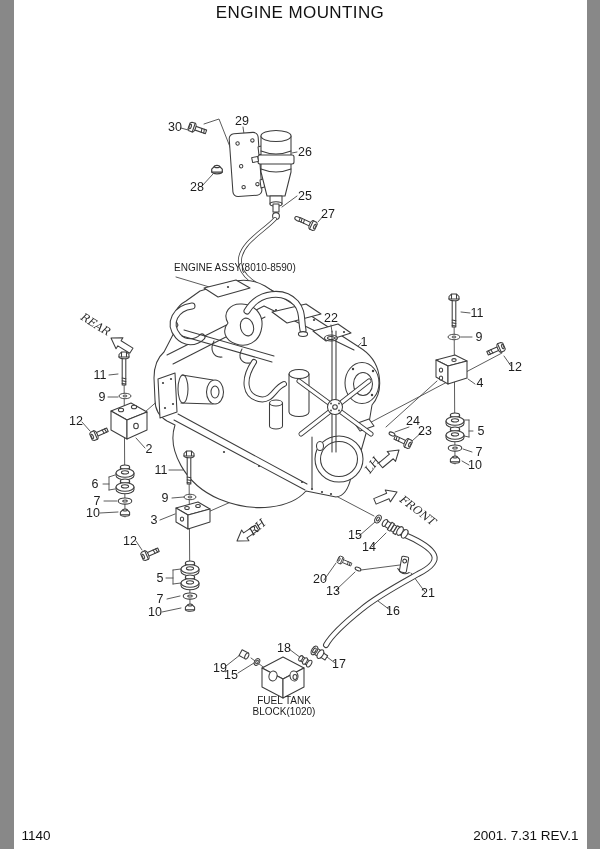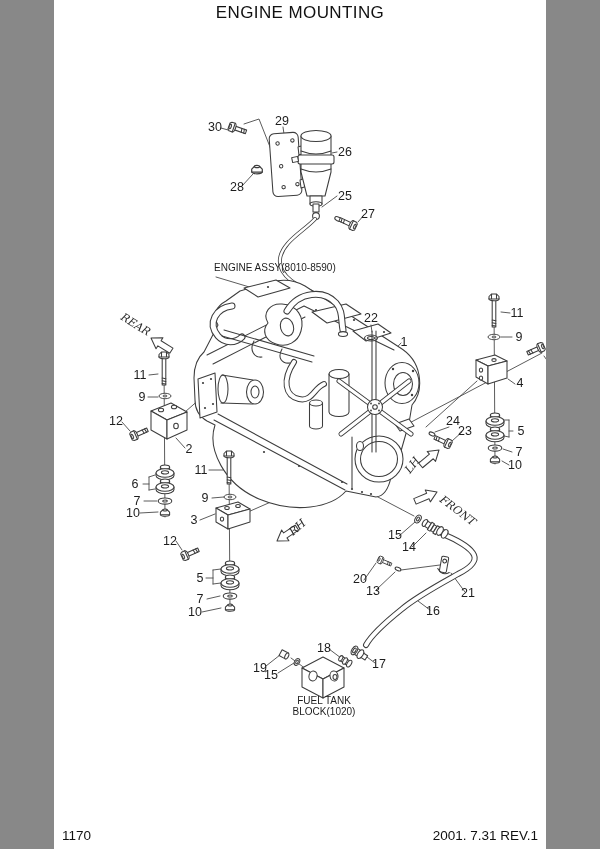--- a/index.html
+++ b/index.html
@@ -1,16 +1,16 @@
 <!DOCTYPE html>
 <html><head>
 <meta charset="utf-8">
 <style>
   html,body{margin:0;padding:0;background:#888;}
-  .page{position:relative;width:492px;height:849px;background:#fff;margin:0 auto;overflow:hidden;
+  .page{position:relative;width:573px;height:849px;background:#fff;margin:0 auto;overflow:hidden;
         font-family:"Liberation Sans",sans-serif;}
   .title{position:absolute;top:3px;left:0;width:100%;text-align:center;
          font-size:17px;letter-spacing:0.4px;color:#111;}
   .footer{position:absolute;bottom:6px;left:0;width:100%;color:#111;font-size:13.5px;}
   .footer .pageno{position:absolute;left:8px;bottom:0;}
   .footer .rev{position:absolute;right:8px;bottom:0;}
   svg{position:absolute;top:0;left:0;}
   .ln{stroke:#3d3d3d;fill:none;stroke-width:1.05;stroke-linecap:round;stroke-linejoin:round;}
   .fw{fill:#fff;stroke:#3d3d3d;stroke-width:1.05;stroke-linejoin:round;}
   .ld{stroke:#4a4a4a;stroke-width:0.9;fill:none;stroke-linecap:round;}
@@ -376,16 +376,16 @@
       <text class="num" x="414" y="597">21</text>
       <text class="num" x="379" y="615">16</text>
       <text class="num" x="270" y="652">18</text>
       <text class="num" x="206" y="672">19</text>
       <text class="num" x="217" y="679">15</text>
       <text class="num" x="325" y="668">17</text>
     </g>
   </svg>
 
   <div class="footer">
-    <span class="pageno">1170</span>
+    <span class="pageno">1140</span>
     <span class="rev">2001. 7.31  REV.1</span>
   </div>
 </div>
 
 </body></html>

